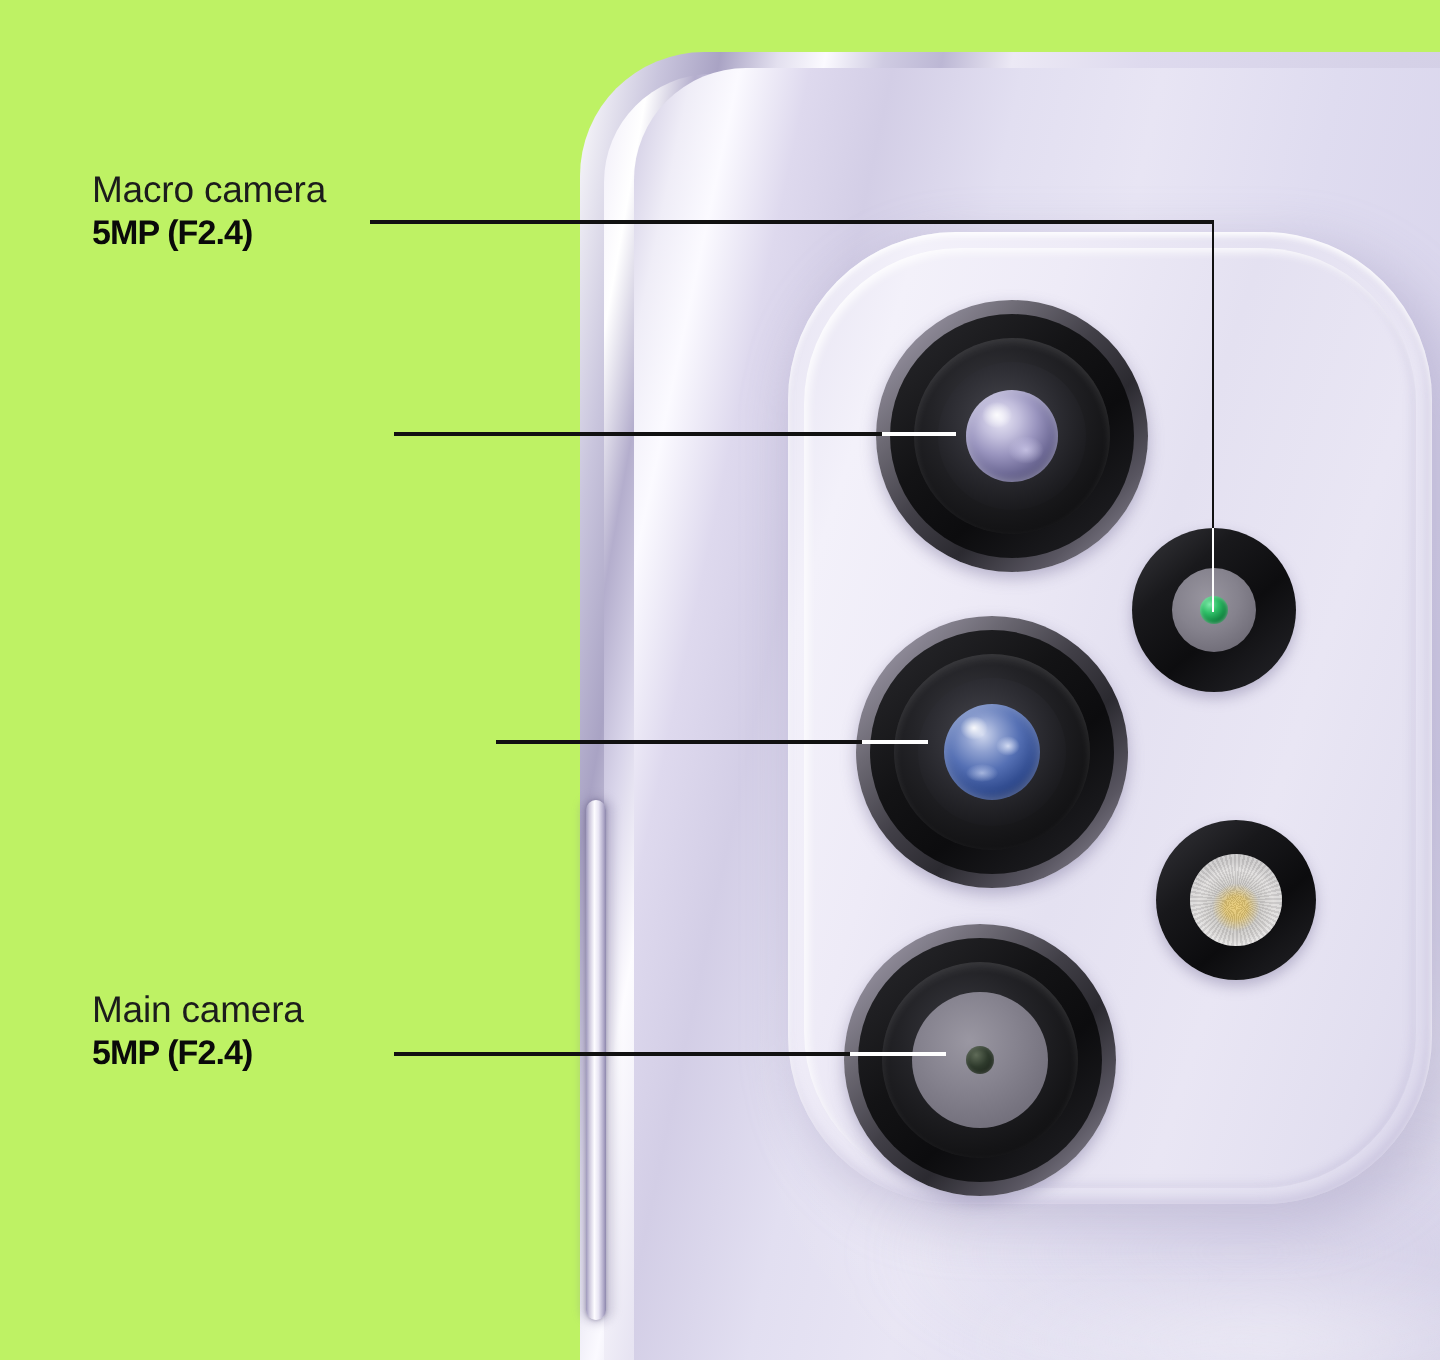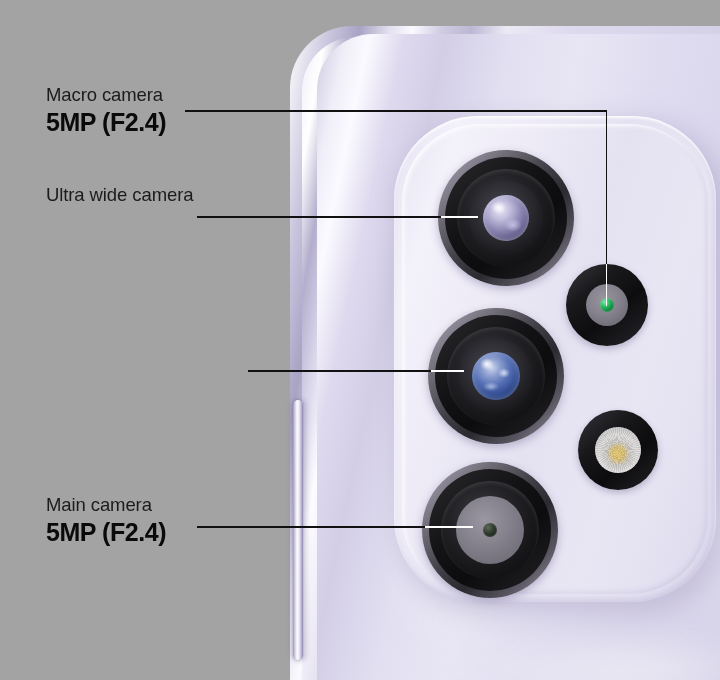--- a/index.html
+++ b/index.html
@@ -6,21 +6,21 @@
   * { box-sizing: border-box; margin: 0; padding: 0; }
   html, body {
     width: 720px; height: 680px;
     background: #ffffff;
     font-family: "Liberation Sans", sans-serif;
     overflow: hidden;
   }
   #stage {
     position: relative;
     width: 720px; height: 680px;
-    background: #a3a3a3;
+    background: #bef264;
   }
 
   
   #phone-wrap {
     position: absolute;
     left: 290px; top: 26px;
     width: 520px; height: 680px;
   }
 
   
@@ -359,21 +359,21 @@
   .label-block { position: absolute; }
   .label-title {
     font-size: 18.5px;
     font-weight: 400;
     color: #1c1c1c;
     letter-spacing: -0.1px;
     line-height: 1.22;
     white-space: nowrap;
   }
   .label-spec {
-    font-size: 25px;
+    font-size: 17px;
     font-weight: 700;
     color: #0a0a0a;
     letter-spacing: -0.45px;
     line-height: 1.22;
     white-space: nowrap;
   }
 </style>
 </head>
 <body>
 
@@ -446,21 +446,20 @@
 
   <div class="lead-h" style="left:197px; top:526px; width:228px;"></div>
   <div class="lead-h-white" style="left:425px; top:526px; width:48px;"></div>
 
   <div class="label-block" style="left:46px; top:84px;">
     <div class="label-title">Macro camera</div>
     <div class="label-spec">5MP (F2.4)</div>
   </div>
 
   <div class="label-block" style="left:46px; top:184px;">
-    <div class="label-title">Ultra wide camera</div>
   </div>
 
   <div class="label-block" style="left:46px; top:338px;">
   </div>
 
   <div class="label-block" style="left:46px; top:494px;">
     <div class="label-title">Main camera</div>
     <div class="label-spec">5MP (F2.4)</div>
   </div>
 

